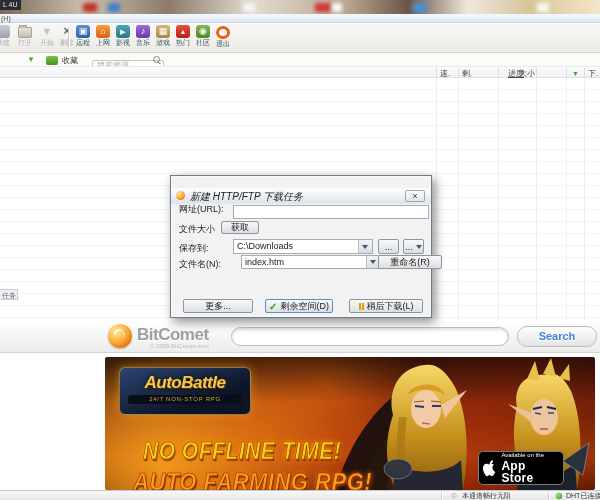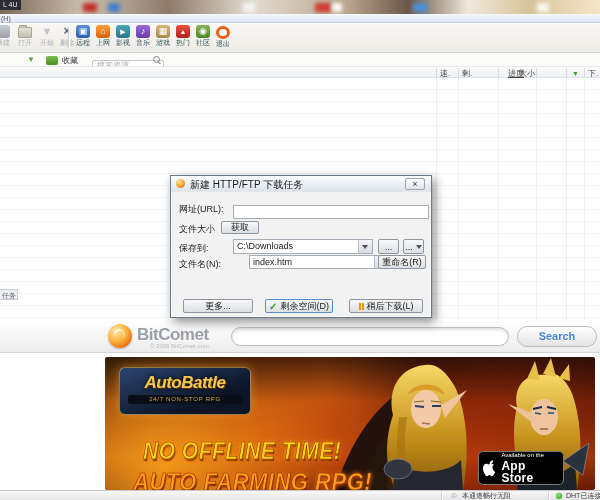--- a/index.html
+++ b/index.html
@@ -113,22 +113,22 @@
   .sb-sep{position:absolute;top:1px;width:1px;height:8px;background:#cfcfd4;border-right:1px solid #fff;}
   .sb-smiley{position:absolute;left:450px;top:0px;font-size:8px;color:#8a9098;line-height:10px;}
   .sb-port{position:absolute;left:462px;top:0;line-height:10px;white-space:nowrap;}
   .sb-dot{position:absolute;left:556px;top:2px;width:6px;height:6px;border-radius:50%;
     background:radial-gradient(circle at 35% 30%,#8ae86a,#28a018);box-shadow:0 0 1px #0a6008;}
   .sb-dht{position:absolute;left:566px;top:0;line-height:10px;white-space:nowrap;}
 
   
   .dialog{left:170px;top:175px;width:262px;height:143px;background:#f2f2f2;border:1px solid #6a7a8a;
     box-shadow:0 0 0 1px rgba(255,255,255,.5) inset,3px 4px 10px rgba(0,0,0,.45);z-index:50;box-sizing:border-box;}
-  .dlg-title{position:absolute;left:0;top:0;width:100%;height:16px;background:linear-gradient(#fdfefe,#dde4ec);
-    border-bottom:1px solid #e6e6e6;box-sizing:border-box;}
+  .dlg-title{position:absolute;left:0;top:12px;width:100%;height:16px;background:linear-gradient(#fdfefe,#dde4ec);
+    border-bottom:1px solid #e6e6e6;box-sizing:border-box;font-style:italic;}
   .dlg-ico{position:absolute;left:5px;top:3px;width:9px;height:9px;border-radius:50%;
     background:radial-gradient(circle at 35% 30%,#ffe9a8,#fcb03c 45%,#e86a0e 85%);}
   .dlg-title-text{position:absolute;left:19px;top:2px;font-size:10px;color:#1a1a1a;white-space:nowrap;}
   .dlg-close{position:absolute;right:6px;top:2px;width:20px;height:12px;border:1px solid #9ba7b5;border-radius:2px;
     background:linear-gradient(#fdfdfd,#e0e4ea);text-align:center;line-height:11px;font-size:9px;color:#333;cursor:pointer;box-sizing:border-box;}
   .dl{position:absolute;left:8px;font-size:9px;color:#1a1a1a;white-space:nowrap;}
   .dlg-input{position:absolute;left:62px;top:25px;width:196px;height:14px;}
   .dlg-input input{width:100%;height:100%;border:1px solid #a5acb5;box-sizing:border-box;font-size:9px;padding:0 3px;outline:none;}
   .btn{position:absolute;border:1px solid #8e959e;border-radius:2px;background:linear-gradient(#f8f8f8,#dcdfe3);
     text-align:right;font-size:9px;color:#1a1a1a;cursor:pointer;box-sizing:border-box;display:flex;align-items:center;justify-content:center;gap:3px;white-space:nowrap;}
@@ -352,27 +352,27 @@
           <span class="tri"></span>
         </span>
     </div>
     <button class="btn" style="left:207px;top:63px;width:21px;height:15px;">...</button>
     <button class="btn" style="left:232px;top:63px;width:21px;height:15px;">
         <span>...</span>
         <span class="tri" style="position:static;border-top-color:#4a5460;"></span>
       </button>
 
     <span class="dl" style="top:82px;">文件名(N):</span>
-    <div class="combo" style="left:78px;top:79px;width:140px;height:14px;">
+    <div class="combo" style="left:70px;top:79px;width:140px;height:14px;">
       <span class="cval">index.htm</span>
       <span class="carr">
           <span class="tri" style="top:4px;"></span>
         </span>
     </div>
-    <button class="btn" style="left:207px;top:79px;width:48px;height:14px;">重命名(R)</button>
+    <button class="btn" style="left:207px;top:79px;width:64px;height:14px;">重命名(R)</button>
 
 
     <button class="btn" style="left:12px;top:123px;width:70px;height:14px;">更多...</button>
     <button class="btn" style="left:94px;top:123px;width:68px;height:14px;border-color:#5a8fc8;">
       <span class="chk">✓</span>
       <span>剩余空间(D)</span>
     </button>
     <button class="btn" style="left:178px;top:123px;width:74px;height:14px;">
       <span class="pausebars">
           <i></i>

